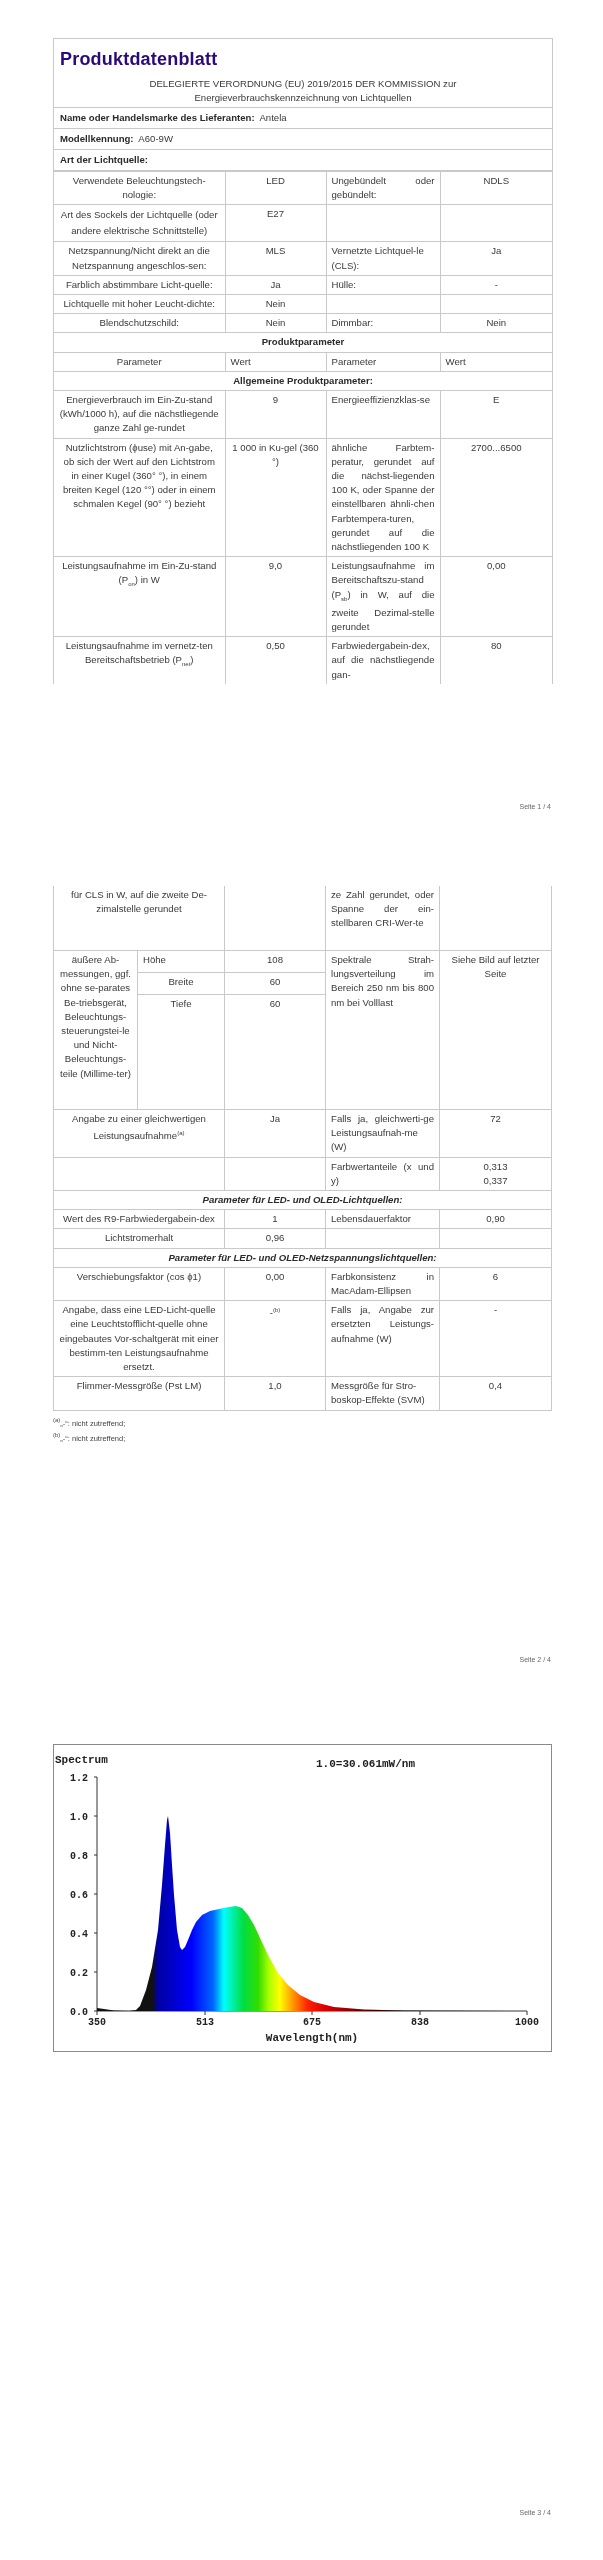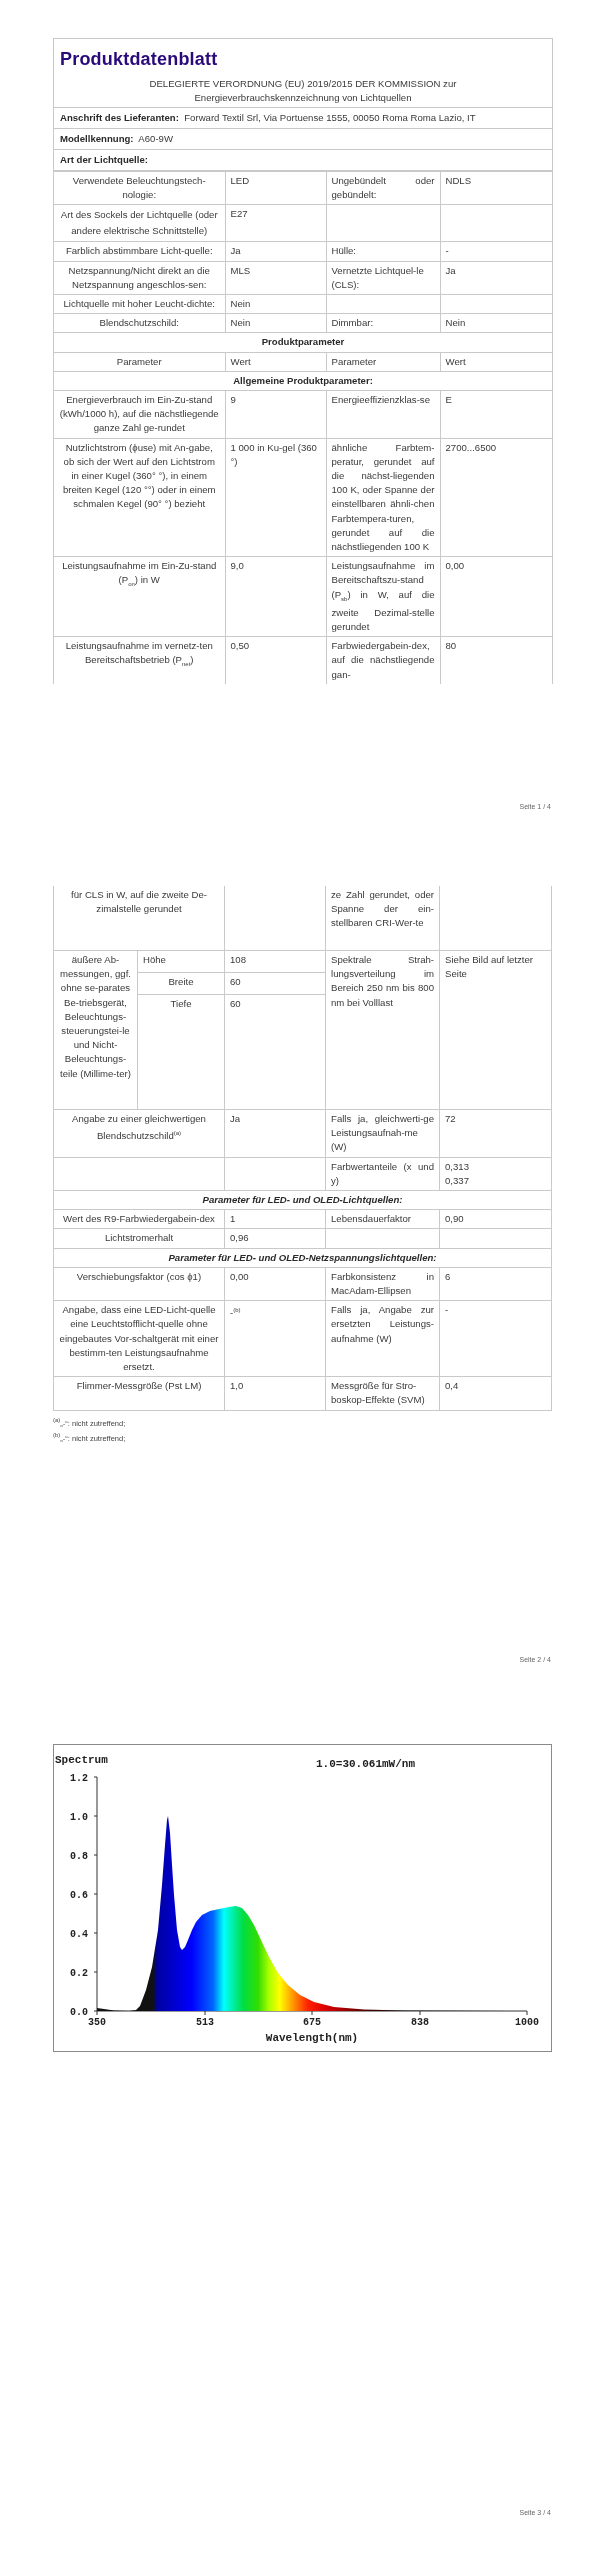--- a/index.html
+++ b/index.html
@@ -9,21 +9,21 @@
   .doc { position: absolute; left: 53px; width: 498px; border: 1px solid #c9c9c9; border-bottom: none; }
   .title-block { padding: 4px 6px 2px 6px; border-bottom: 1px solid #c9c9c9; }
   .title { font-size: 18px; font-weight: bold; color: #2a0a7a; line-height: 32px; letter-spacing: 0.2px; }
   .subtitle { font-size: 9.6px; line-height: 14px; margin-top: 2px; color: #3a3a3a; text-align: center; }
   .row-line { padding: 3px 6px; border-bottom: 1px solid #c9c9c9; line-height: 14px; }
   .row-line b { color: #2a2a2a; }
   table { border-collapse: collapse; width: 100%; table-layout: fixed; }
   td { border: 1px solid #c9c9c9; padding: 2px 5px; vertical-align: top; line-height: 14.2px; }
   tr td:first-child { border-left: none; text-align: center; }
   tr td:last-child { border-right: none; }
-  td.c { text-align: left; margin-left: 41px; }
+  td.c { text-align: center; margin-left: 41px; }
   td.j { text-align: justify; }
   td.head { text-align: center; font-weight: bold; color: #2a2a2a; }
   td.bold { font-weight: bold; color: #2a2a2a; font-style: italic; }
   .footer { position: absolute; right: 52px; font-size: 7px; color: #666; }
   .footnote { font-size: 7.5px; line-height: 13px; color: #444; }
   sup, sub { font-size: 6px; }
   .chart-box { position: absolute; left: 53px; top: 1744px; width: 497px; height: 306px; border: 1px solid #8a8a8a; background: #fff; text-align: right; }
   .mono { font-family: "Liberation Mono", monospace; color: #222; }
 </style>
 </head>
@@ -32,22 +32,22 @@
 <div class="page" style="top:0;height:860px;">
   <div class="doc" style="top:38px;">
     <div class="title-block">
       <div class="title">Produktdatenblatt</div>
       <div class="subtitle">
         <div>DELEGIERTE VERORDNUNG (EU) 2019/2015 DER KOMMISSION zur</div>
         <div>Energieverbrauchskennzeichnung von Lichtquellen</div>
       </div>
     </div>
     <div class="row-line">
-      <b>Anschrift des Lieferanten:</b>&nbsp;
-      <span>Forward Textil Srl, Via Portuense 1555, 00050 Roma Roma Lazio, IT</span>
+      <b>Name oder Handelsmarke des Lieferanten:</b>&nbsp;
+      <span>Antela</span>
     </div>
     <div class="row-line">
       <b>Modellkennung:</b>&nbsp;
       <span>A60-9W</span>
     </div>
     <div class="row-line">
       <b>Art der Lichtquelle:</b>
     </div>
 
     <table>
@@ -64,30 +64,30 @@
         <td class="j">Ungebündelt oder gebündelt:</td>
         <td class="c">NDLS</td>
       </tr>
       <tr>
         <td class="j" style="line-height:16px">Art des Sockels der Lichtquelle (oder andere elektrische Schnittstelle)</td>
         <td class="c">E27</td>
         <td></td>
         <td class="c"></td>
       </tr>
       <tr>
+        <td class="j">Netzspannung/Nicht direkt an die Netzspannung angeschlos-sen:</td>
+        <td class="c">MLS</td>
+        <td>Vernetzte Lichtquel-le (CLS):</td>
+        <td class="c">Ja</td>
+      </tr>
+      <tr>
         <td class="j">Farblich abstimmbare Licht-quelle:</td>
         <td class="c">Ja</td>
         <td>Hülle:</td>
         <td class="c">-</td>
-      </tr>
-      <tr>
-        <td class="j">Netzspannung/Nicht direkt an die Netzspannung angeschlos-sen:</td>
-        <td class="c">MLS</td>
-        <td>Vernetzte Lichtquel-le (CLS):</td>
-        <td class="c">Ja</td>
       </tr>
       <tr>
         <td class="j">Lichtquelle mit hoher Leucht-dichte:</td>
         <td class="c">Nein</td>
         <td></td>
         <td class="c"></td>
       </tr>
       <tr>
         <td>Blendschutzschild:</td>
         <td class="c">Nein</td>
@@ -162,21 +162,21 @@
       </tr>
       <tr>
         <td>Breite</td>
         <td class="c">60</td>
       </tr>
       <tr>
         <td style="height:110px">Tiefe</td>
         <td class="c" style="border-bottom:1px solid #c9c9c9">60</td>
       </tr>
       <tr>
-        <td colspan="2"><span>Angabe zu einer gleichwertigen Blendschutzschild</span><sup>(a)</sup></td>
+        <td colspan="2"><span>Angabe zu einer gleichwertigen Leistungsaufnahme</span><sup>(a)</sup></td>
         <td class="c">Ja</td>
         <td class="j">Falls ja, gleichwerti-ge Leistungsaufnah-me (W)</td>
         <td class="c">72</td>
       </tr>
       <tr>
         <td colspan="2"></td>
         <td></td>
         <td class="j">Farbwertanteile (x und y)</td>
         <td class="c">
               <div>0,313</div>

